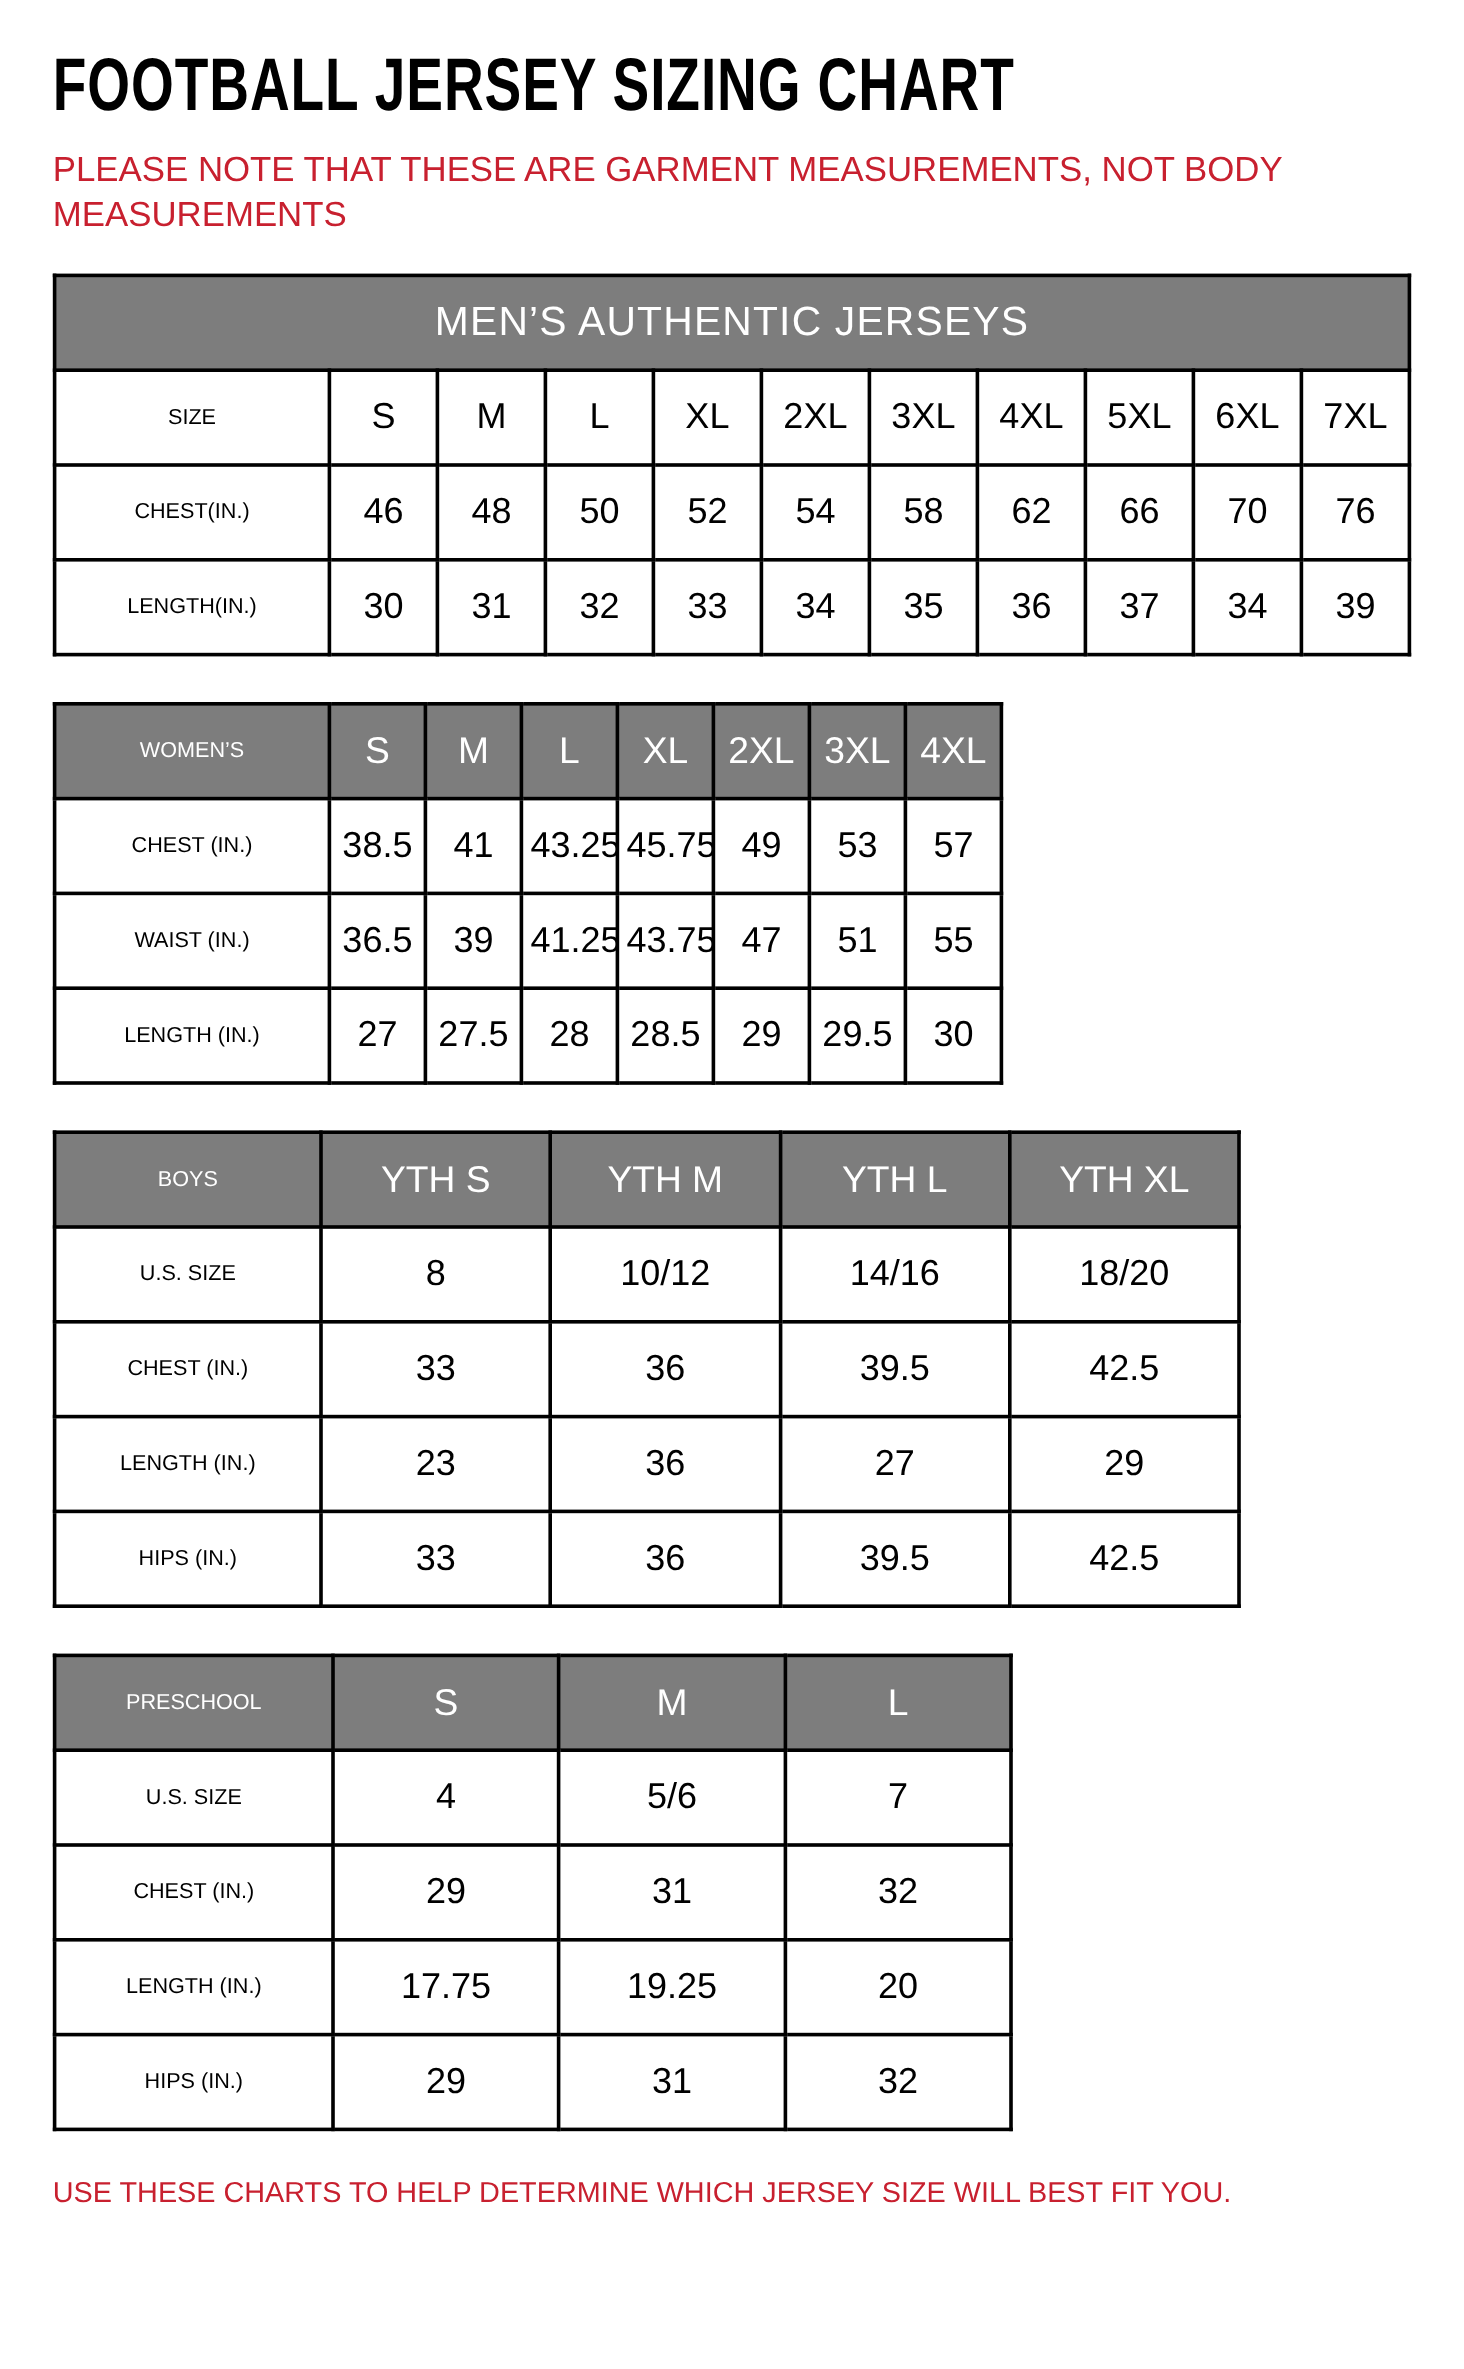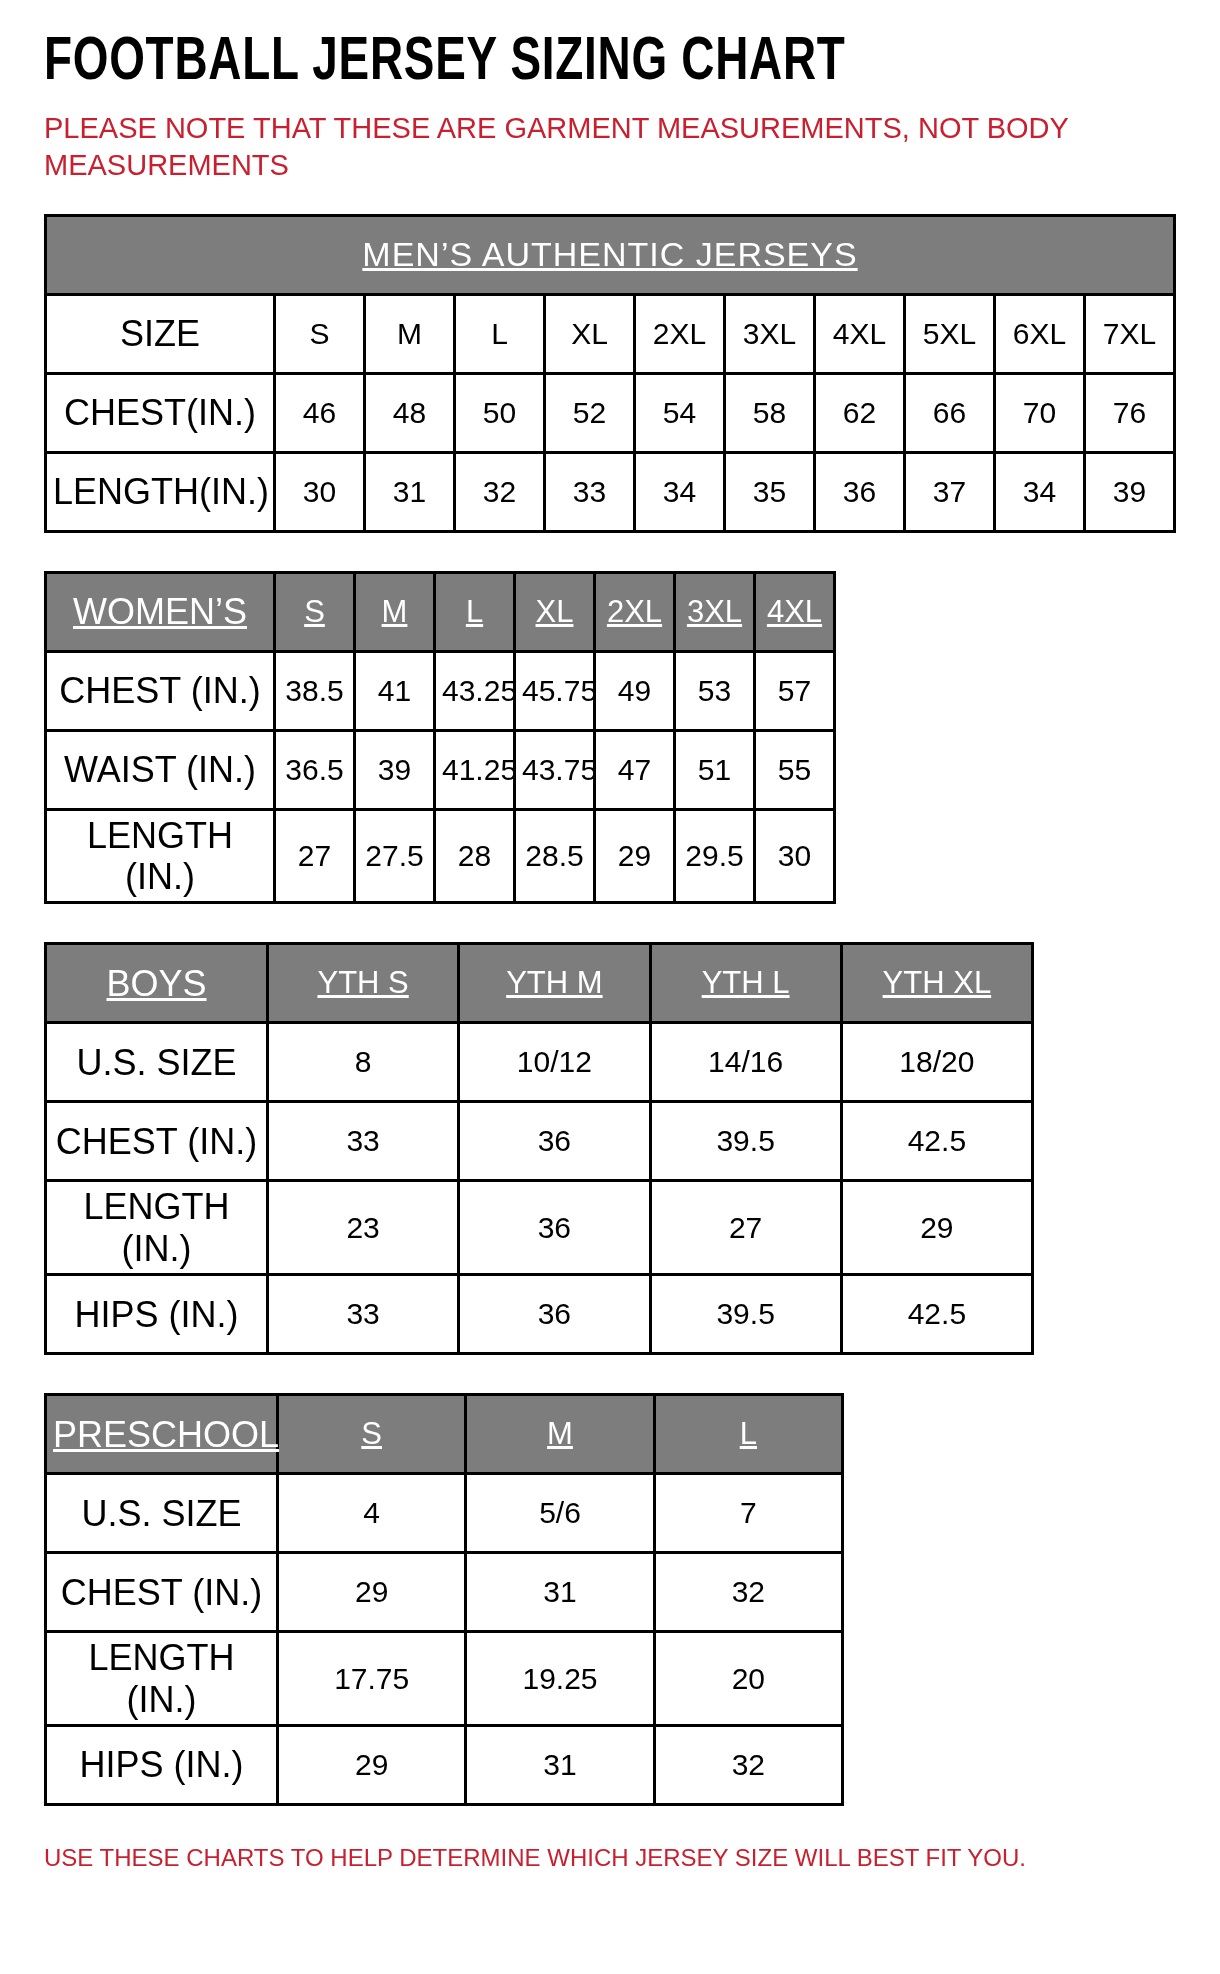--- a/index.html
+++ b/index.html
@@ -10,21 +10,21 @@
     color: #000000;
     font-family: "Liberation Sans", sans-serif;
   }
   .page {
     width: 1220px;
     min-height: 1974px;
     padding: 22px 44px 28px 44px;
     background: #ffffff;
   }
   .page-title {
-    margin: 0 0 14px 0;
+    margin: 14px 0 14px 0;
     height: 74px;
     overflow: visible;
     white-space: nowrap;
   }
   .page-title .title-inner {
     display: inline-block;
     font-size: 62px;
     line-height: 72px;
     font-weight: 900;
     letter-spacing: 1px;
@@ -51,28 +51,27 @@
     vertical-align: middle;
     height: 79px;
     padding: 4px 6px;
     font-weight: 400;
     font-family: "Liberation Sans", sans-serif;
   }
   .gray {
     background: var(--gray, #7d7d7d);
     color: #ffffff;
     font-size: 31px;
-    text-decoration: underline;
   }
   .title-cell {
     font-size: 34px;
     letter-spacing: 1px;
   }
   .label-cell {
-    font-size: 36px;
+    font-size: 18px;
     line-height: 1.15;
     margin-top: 48px;
   }
   .value-cell {
     font-size: 30px;
   }
   .mens-table { width: 1132px; }
   .mens-table .col-label { width: 229px; }
   .womens-table { width: 792px; }
   .womens-table .col-label { width: 229px; }

